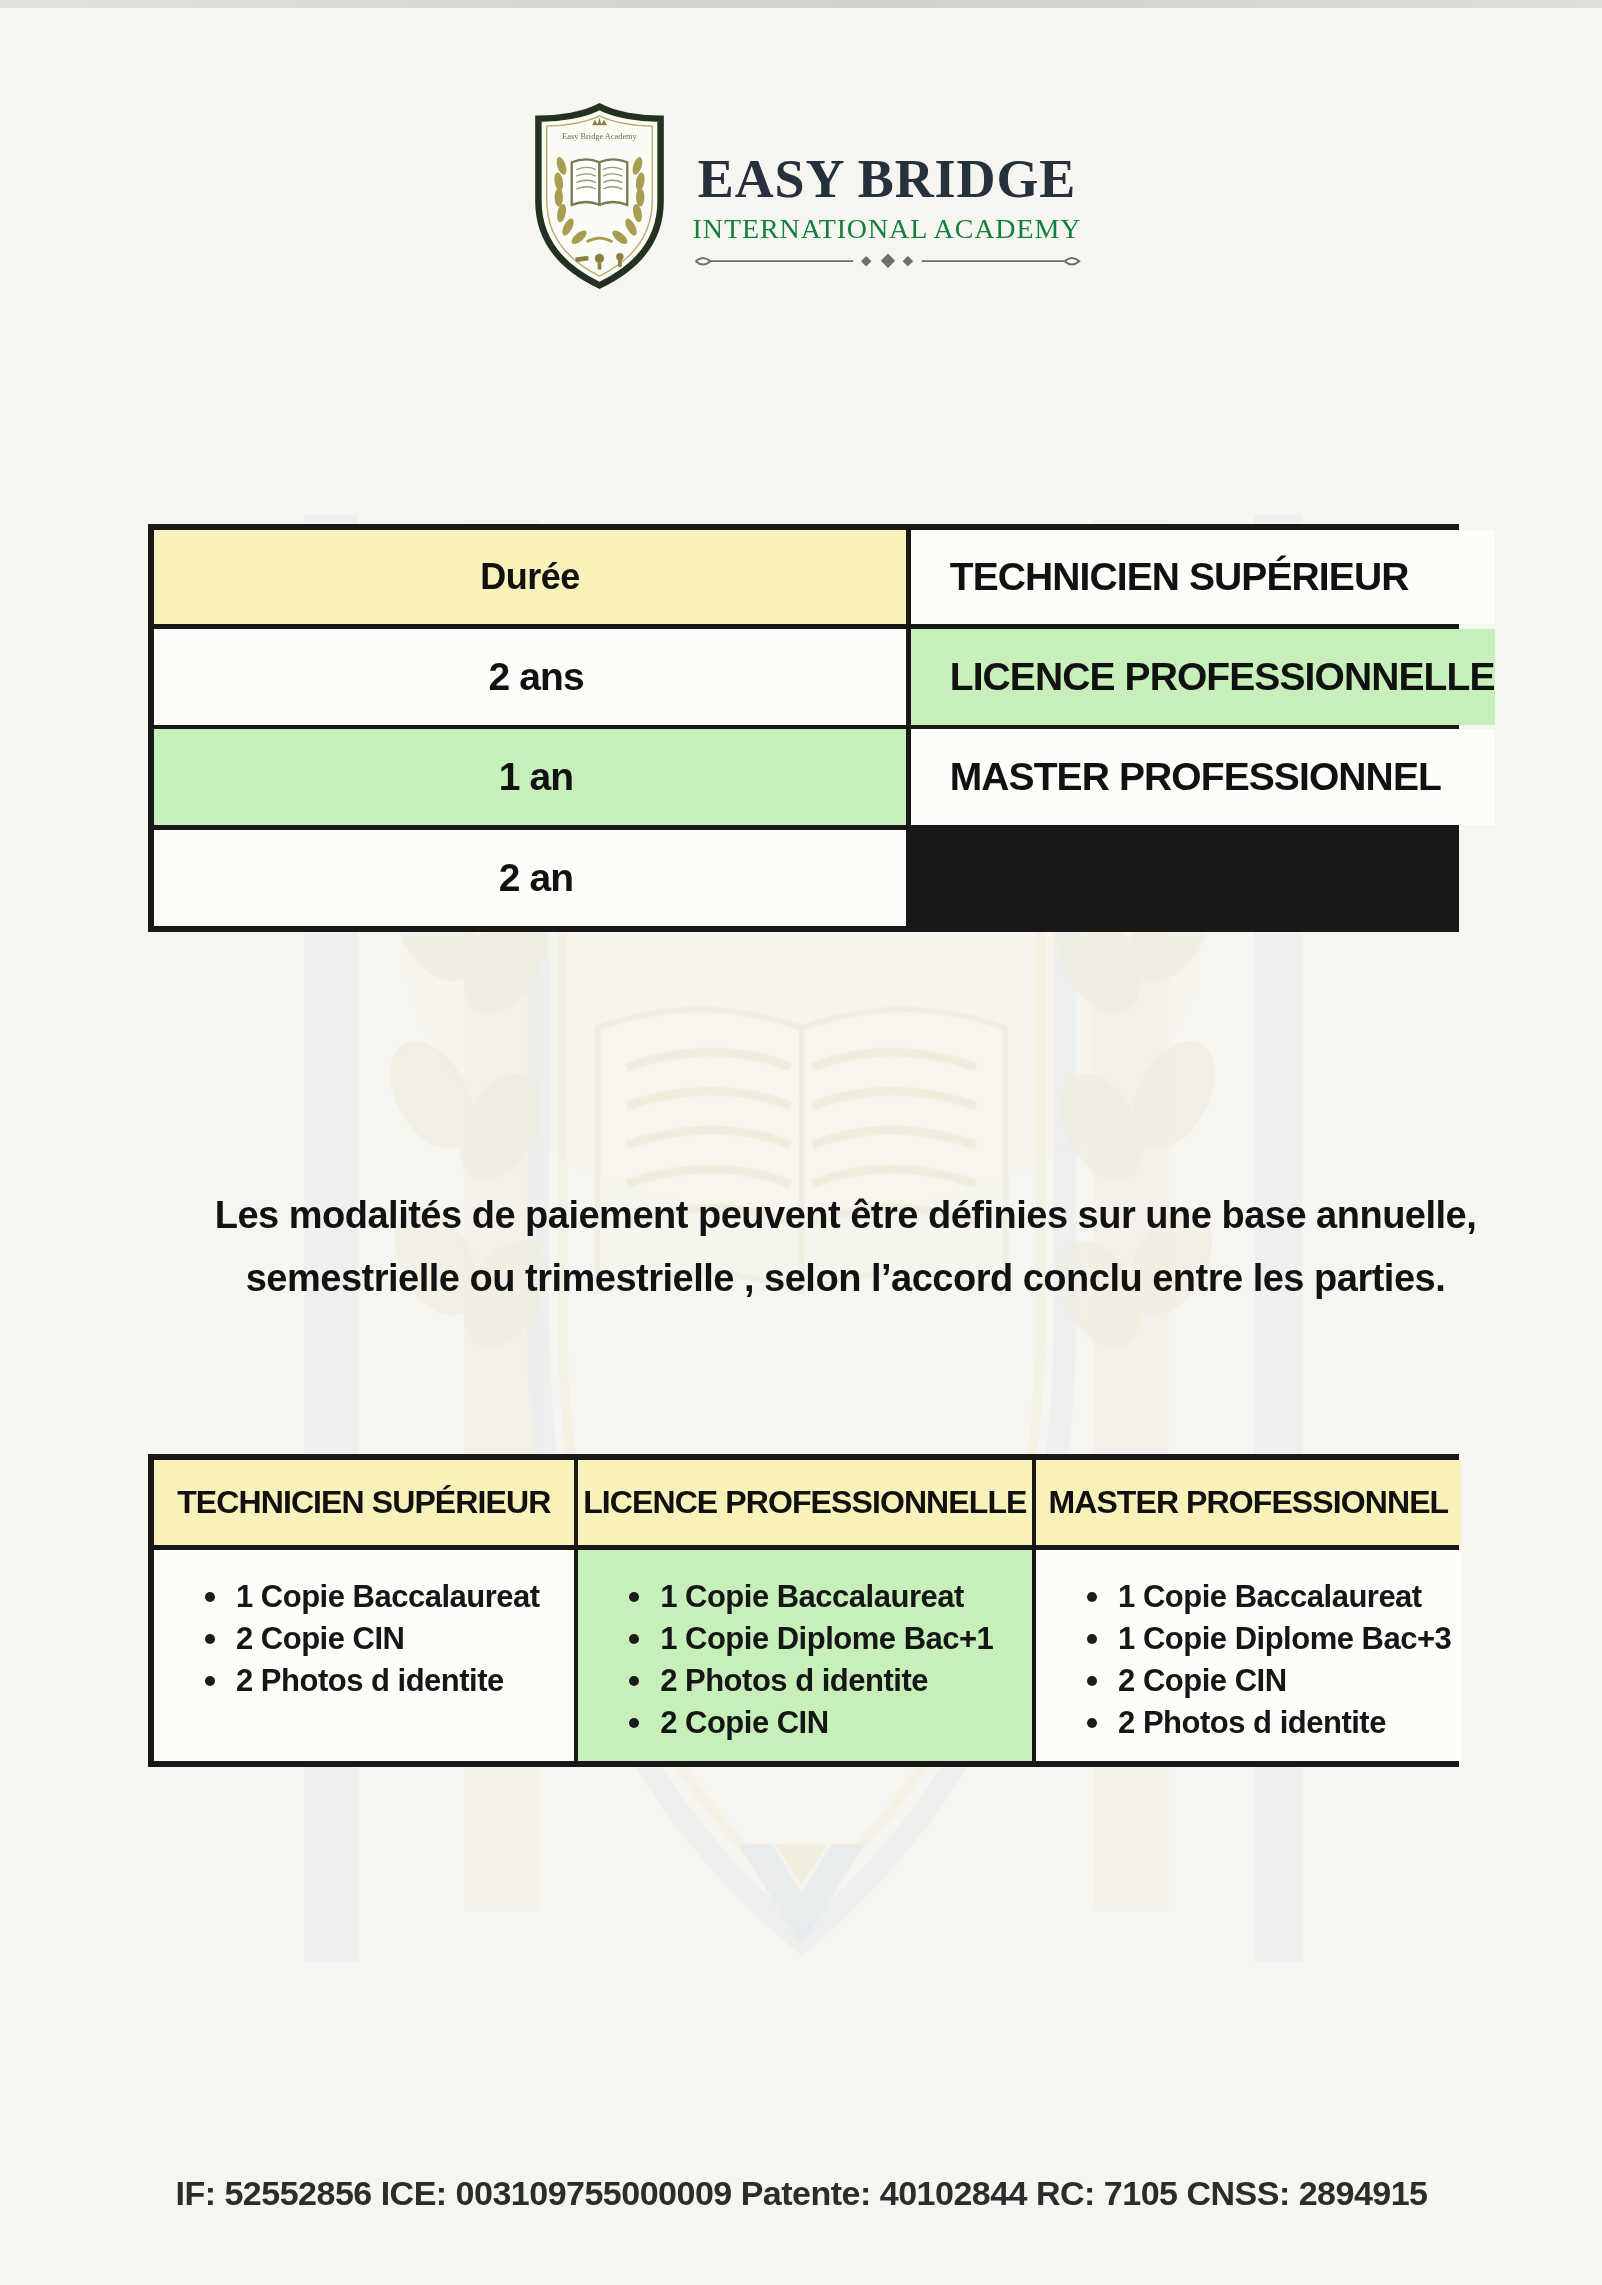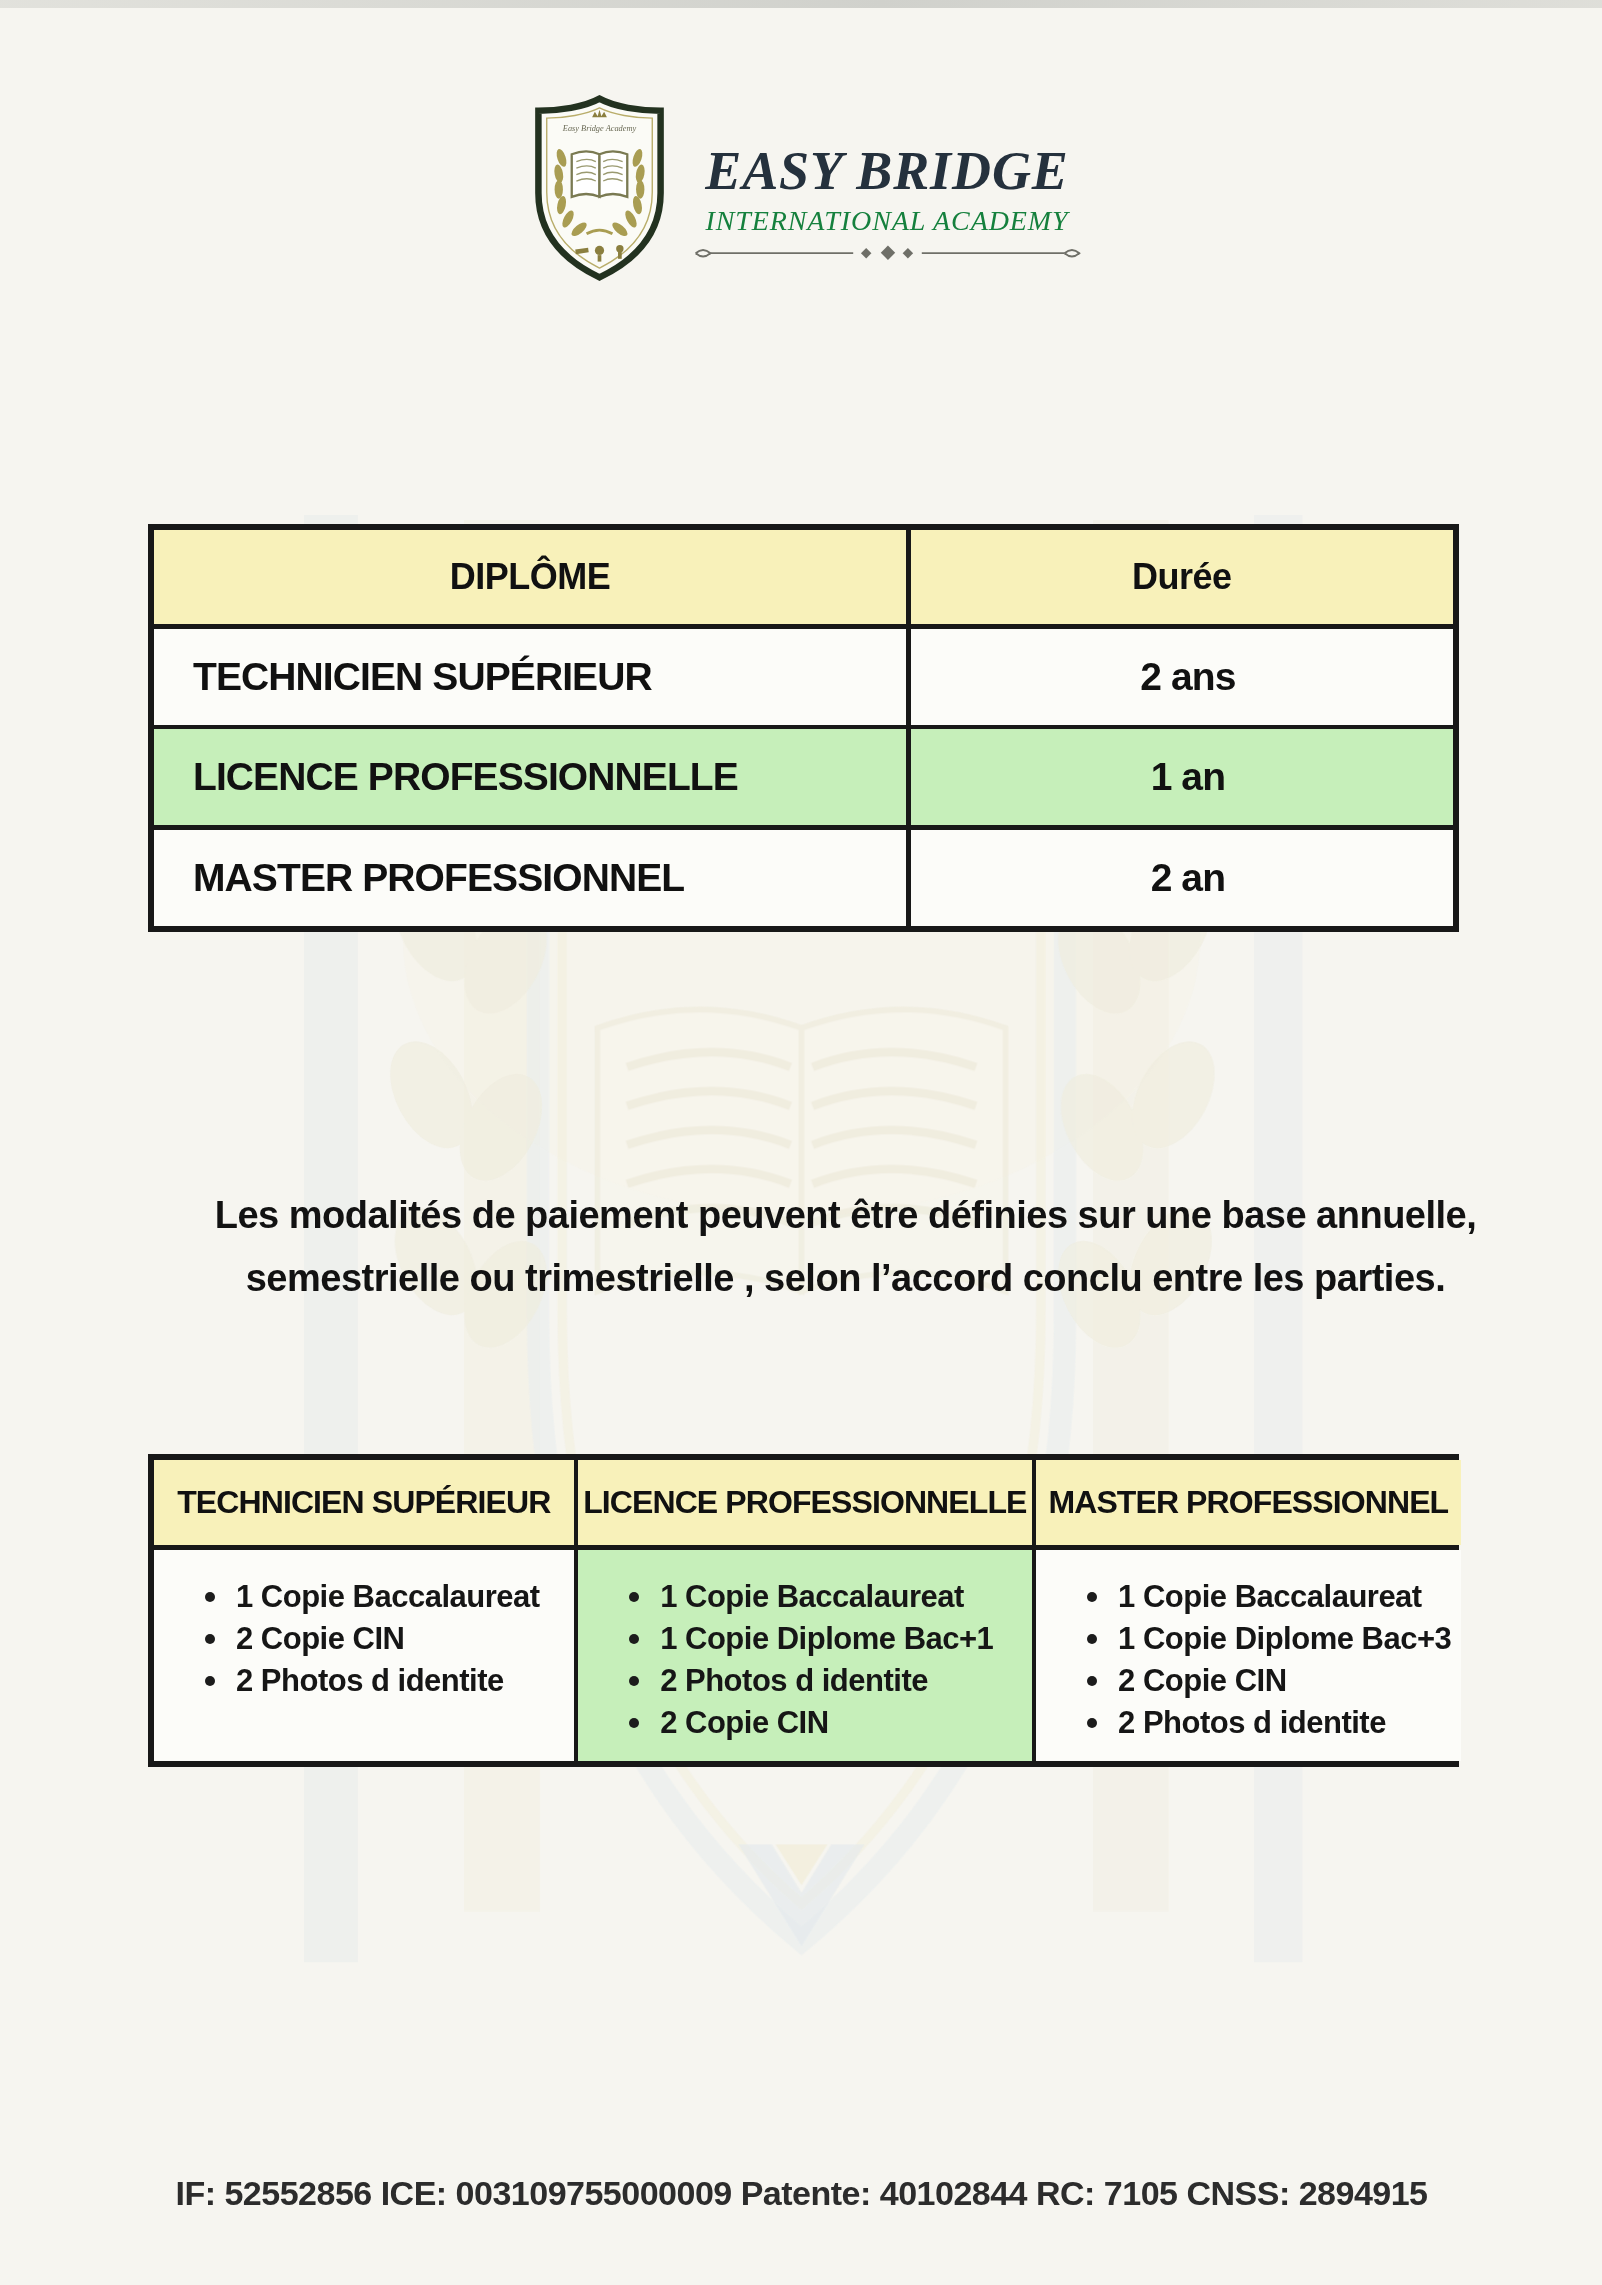--- a/index.html
+++ b/index.html
@@ -7,21 +7,21 @@
     position:relative; width:1603px; height:2286px;
     background:#f6f5f0; overflow:hidden;
     font-family:"Liberation Sans","DejaVu Sans",sans-serif;
   }
   
   .top-edge{position:absolute;top:0;left:0;right:0;height:8.3px;
     background:linear-gradient(90deg,#c9cac4,#a2a5a0 55%,#c2c3bd);opacity:.45;}
   
   .watermark{position:absolute;left:0;top:0;z-index:0;}
   
-  .logo{position:absolute;left:531px;top:91px;width:557px;height:199px;z-index:2;font-style:italic;}
+  .logo{position:absolute;left:531px;top:99px;width:557px;height:199px;z-index:2;}
   .crest{position:absolute;left:0;top:1.9px;width:137px;height:190px;}
   .logo-text{position:absolute;left:152px;top:51px;width:408px;text-align:center;}
   .logo-title{font-family:"Liberation Serif","DejaVu Serif",serif;font-weight:700;
     font-size:54px;line-height:58px;color:#25313d;letter-spacing:0.9px;white-space:nowrap;}
   .logo-subtitle{font-family:"Liberation Serif","DejaVu Serif",serif;font-weight:400;
     font-size:28px;line-height:41px;color:#15803d;letter-spacing:0.9px;white-space:nowrap;}
   .logo-divider{display:block;margin:1.9px auto 0;}
   
   .banner{position:absolute;left:158px;top:369px;width:1289px;height:106px;z-index:2;
     background:#ded2a4;border-radius:53px;display:flex;align-items:center;justify-content:center;
@@ -177,23 +177,20 @@
           <rect x="210" y="5" width="11" height="11" transform="rotate(45 215.5 10.5)"></rect>
           <rect x="233" y="7" width="8" height="8" transform="rotate(45 237 11)"></rect>
         </g>
       </svg>
     </div>
   </header>
 
 
   <div class="tbl tbl1">
     <div class="cell yellow head">
-      <span class="t1-head">DIPLÔME</span>
-    </div>
-    <div class="cell yellow head">
       <span class="t1-head">Durée</span>
     </div>
 
     <div class="cell label">
       <span class="t1-label">TECHNICIEN SUPÉRIEUR</span>
     </div>
     <div class="cell value">
       <span class="t1-value">2 ans</span>
     </div>
 

